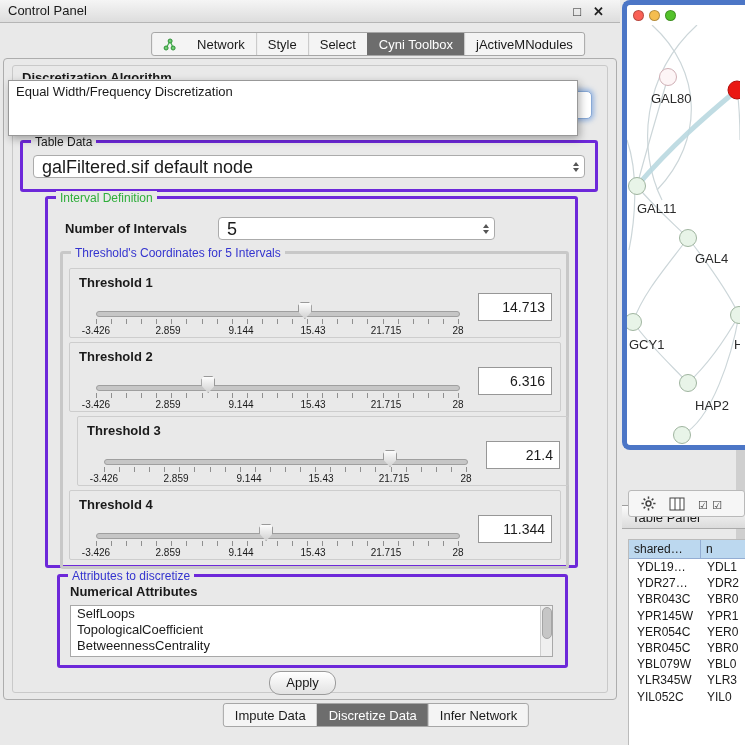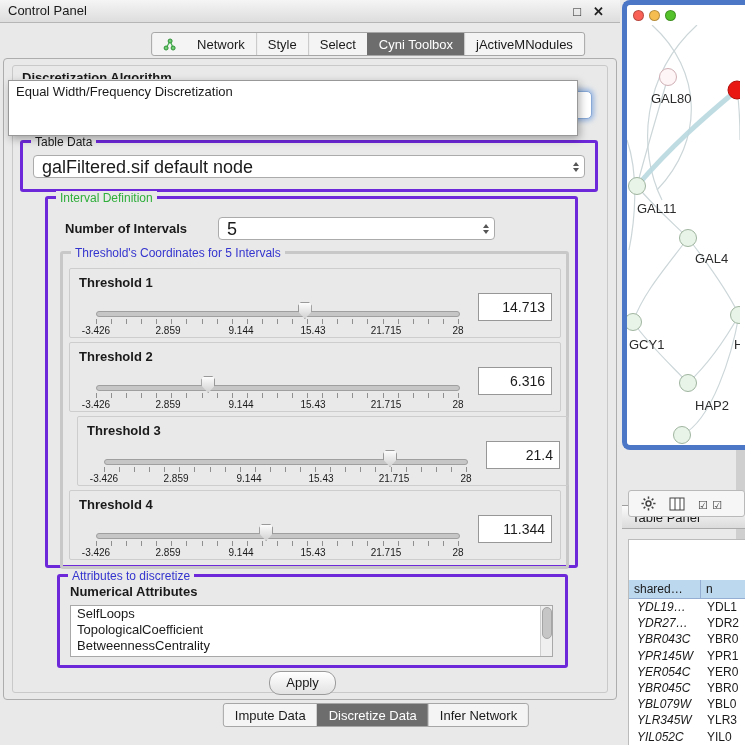--- a/index.html
+++ b/index.html
@@ -103,25 +103,25 @@
   .tp-toolbar{position:absolute;left:628px;top:490px;width:117px;height:27px;background:#f6f6f6;
               border:1px solid #b9b9b9;border-radius:3px;display:flex;align-items:center;
               gap:13px;padding-left:12px;box-sizing:border-box;}
   .check-glyph{font-size:11px;color:#333;}
 
   .tp-table{position:absolute;left:628px;top:539px;width:117px;height:206px;background:#fff;
             border-left:1px solid #bbb;border-top:1px solid #bbb;overflow:hidden;}
   .thead{display:flex;}
   .th{height:19px;line-height:19px;font-size:12px;background:#bcd8ef;
       border-right:1px solid #93add3;border-bottom:1px solid #93add3;padding-left:5px;
-      box-sizing:border-box;overflow:hidden;white-space:nowrap;margin-top:40px;}
+      box-sizing:border-box;overflow:hidden;white-space:nowrap;}
   .th1{width:72px;}  .th2{flex:1;}
   .tr{display:flex;height:16.2px;}
   .td{font-size:12px;line-height:16.2px;overflow:hidden;white-space:nowrap;padding-left:8px;box-sizing:border-box;}
-  .td1{width:72px;font-style:italic;}  .td2{flex:1;padding-left:6px;}
+  .td1{width:72px;}  .td2{flex:1;padding-left:6px;}
 </style>
 </head>
 <body>
 
 <div id="stage">
 
   <div class="control-panel">
 
     <div class="titlebar">
       <span class="wtitle">Control Panel</span>

